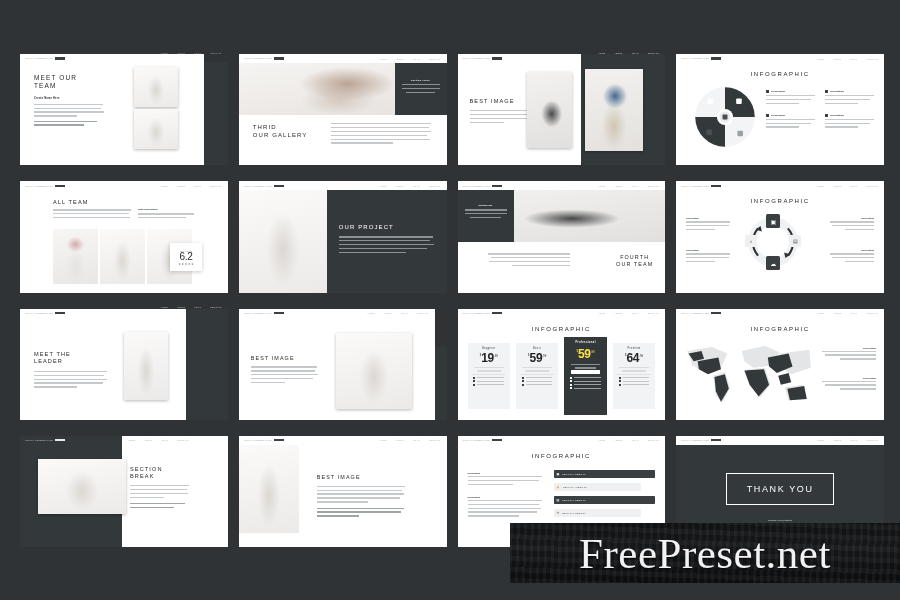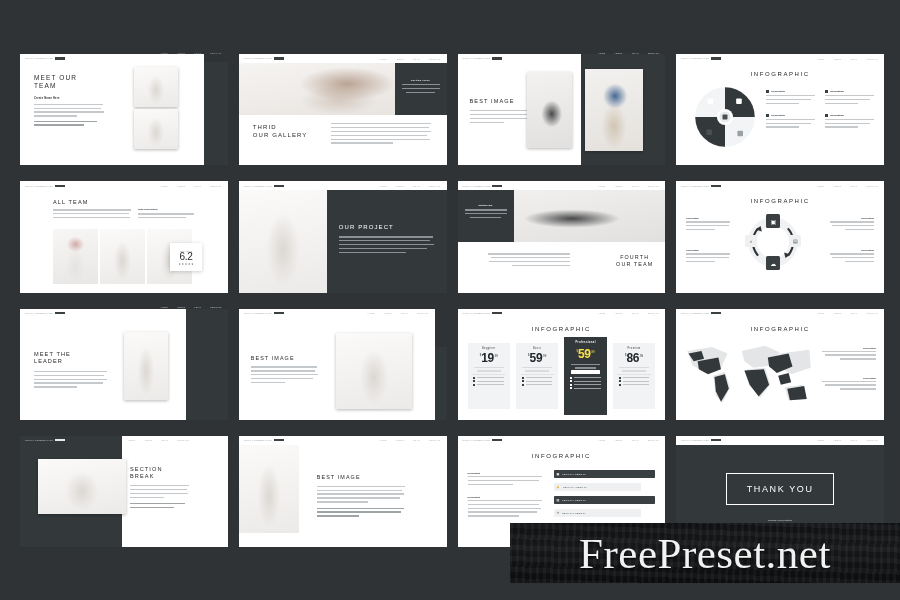--- a/index.html
+++ b/index.html
@@ -693,21 +693,21 @@
             </div>
           <div class="feat">
               <span class="dot"></span>
               <span class="bar"></span>
             </div>
         </div>
         <div class="price-card" style="flex:1;height:62px;">
           <div class="pc-name">Premium</div>
           <div class="pc-amount" style="margin-top:2px;">
             <span class="pc-cur">$</span>
-            <span class="pc-big">86</span>
+            <span class="pc-big">64</span>
             <span class="pc-cents">.99</span>
           </div>
           <div class="lines" style="width:70%;margin-top:3px;">
               <div class="ln lt" style="width:100%"></div>
               <div class="ln lt" style="width:80%;margin:0 auto;"></div>
             </div>
           <div class="pc-sep"></div>
           <div class="feat">
               <span class="dot"></span>
               <span class="bar"></span>

